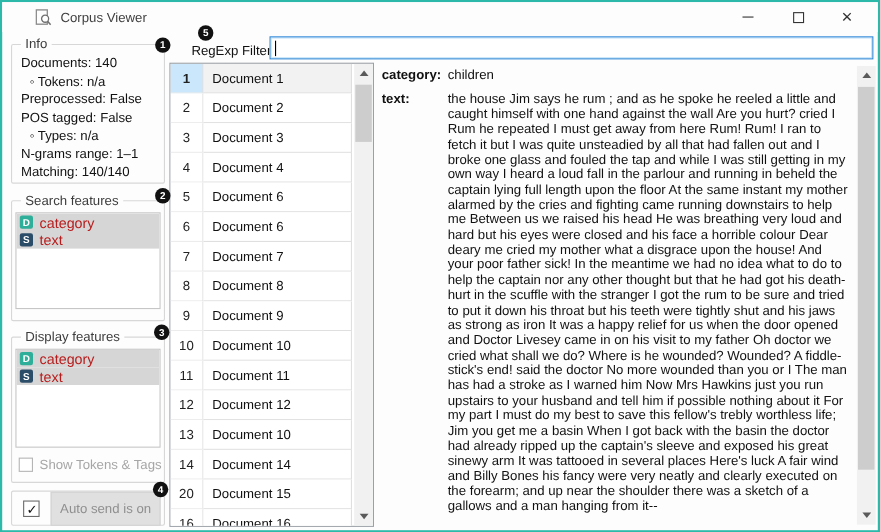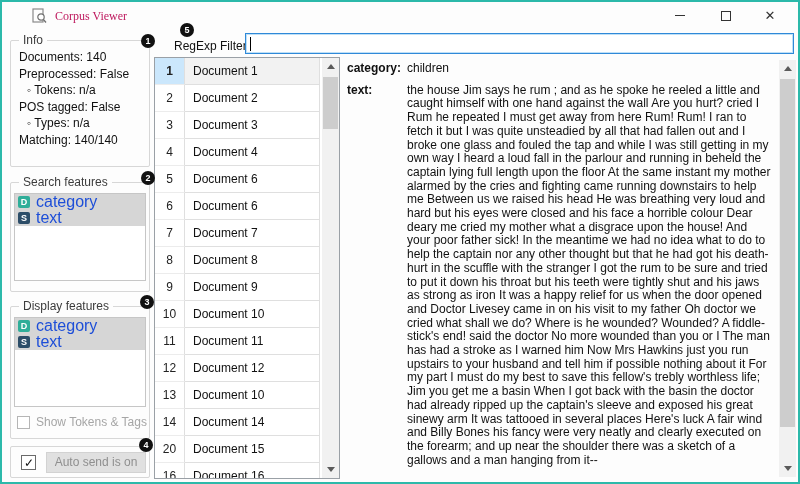--- a/index.html
+++ b/index.html
@@ -4,21 +4,21 @@
 <style>
   * { box-sizing: border-box; margin: 0; padding: 0; }
   html, body { width: 800px; height: 484px; overflow: hidden; }
   body { font-family: "Liberation Sans", sans-serif; font-size: 12px; color: #1a1a1a; background: #fff; }
 
   .window { position: relative; width: 800px; height: 484px; background: #fdfdfd; border: 2px solid #2cb9aa; }
 
   
   .titlebar { position: absolute; left: 0; top: 0; right: 0; height: 27px; background: #fdfdfd; }
   .title-icon { position: absolute; left: 30px; top: 6px; width: 15px; height: 16px; }
-  .title-text { position: absolute; left: 53px; top: 7px; font-size: 12px; color: #be185d; font-family: Liberation Serif, serif; }
+  .title-text { position: absolute; left: 53px; top: 7px; font-size: 12px; color: #404040; }
   .winbtn { position: absolute; top: 0; width: 44px; height: 27px; display: flex; align-items: center; justify-content: center; color: #333; }
   .btn-min { right: 96px; } .btn-max { right: 50px; } .btn-close { right: 6px; }
   .glyph-min { width: 10px; height: 0; border-top: 1px solid #333; display: block; }
   .glyph-max { width: 10px; height: 10px; border: 1px solid #333; display: block; }
   .glyph-close { font-size: 13px; line-height: 13px; color: #333; }
 
   
   .group { position: absolute; left: 8px; width: 140px; border: 1px solid #d7d7d7; border-radius: 2px; background: #fdfdfd; }
   .group-label { position: absolute; top: -8px; left: 8px; background: #fdfdfd; padding: 0 4px; color: #3c3c3c; font-size: 12px; }
   .g-info { top: 38px; height: 127px; padding-left: 28px; }
@@ -26,30 +26,30 @@
   .info-line { height: 16.5px; line-height: 16.5px; white-space: nowrap; color: #111; }
   .info-line.bullet { padding-left: 8px; }
 
   .g-search { top: 180px; height: 110px; }
   .g-display { top: 304px; height: 133px; }
   .featlist { position: absolute; left: 3px; top: 10px; width: 132px; height: 88px; background: #fff; border: 1px solid #c6c6c6; overflow: hidden; }
   .g-display .featlist { height: 90px; }
   .featrow { display: flex; align-items: center; height: 16px; padding-left: 3px; }
   .featrow.sel { background: #d6d6d6; }
   .feat-ic { width: 12px; height: 12px; border-radius: 2px; color: #fff; font-size: 9px; font-weight: bold; display: flex; align-items: center; justify-content: center; margin-right: 6px; flex: 0 0 12px; }
-  .feat-name { font-size: 16px; color: #1d4ed8; }
+  .feat-name { font-size: 13px; color: #b91c1c; }
 
   .cb-row { position: absolute; left: 6px; top: 108px; display: flex; align-items: center; }
   .cb-box { width: 13px; height: 13px; border: 1px solid #b5b5b5; background: #fff; margin-right: 6px; flex: 0 0 13px; }
   .cb-label-dis { color: #a6a6a6; font-size: 12px; }
 
   .autosend { position: absolute; left: 8px; top: 444px; width: 140px; height: 32px; border: 1px solid #d7d7d7; border-radius: 2px; display: flex; align-items: center; }
   .as-check { width: 15px; height: 15px; border: 1px solid #6a6a6a; background: #fff; margin-left: 10px; position: relative; flex: 0 0 15px; }
   .as-check .tick { position: absolute; left: 2px; top: 1px; font-size: 12px; color: #111; line-height: 12px; }
-  .as-btn { margin-left: 10px; width: 100px; height: 21px; background: #e0e0e0; border: 1px solid #d2d2d2; color: #8f8f8f; font-size: 12px; display: flex; align-items: center; justify-content: center; }
+  .as-btn { margin-left: 10px; width: 100px; height: 31px; background: #e0e0e0; border: 1px solid #d2d2d2; color: #8f8f8f; font-size: 12px; display: flex; align-items: center; justify-content: center; }
 
   
   .filter-label { position: absolute; left: 172px; top: 37px; font-size: 12px; color: #111; }
   .filter-input { position: absolute; left: 243px; top: 31px; width: 549px; height: 21px; background: #fff; border: 1px solid #2f89d8; box-shadow: inset 0 0 0 1px #bfe0f7; }
   .caret { position: absolute; left: 4px; top: 3px; width: 1px; height: 14px; background: #000; }
 
   
   .doclist { position: absolute; left: 152px; top: 55px; width: 186px; height: 422px; background: #fff; border: 1px solid #9aa0a6; overflow: hidden; }
   .docrows { position: absolute; left: 0; top: 0; width: 165px; }
   .docrow { display: flex; height: 27px; }
@@ -104,24 +104,25 @@
       </div>
     <div class="winbtn btn-close">
         <span class="glyph-close">✕</span>
       </div>
   </div>
 
   <div class="group g-info">
     <div class="group-label">Info</div>
     <div class="info-lines" id="info-lines">
         <div class="info-line">Documents: 140</div>
+        <div class="info-line bullet">◦ Tokens: n/a</div>
         <div class="info-line">Preprocessed: False</div>
-        <div class="info-line bullet">◦ Tokens: n/a</div>
         <div class="info-line">POS tagged: False</div>
         <div class="info-line bullet">◦ Types: n/a</div>
+        <div class="info-line">N-grams range: 1–1</div>
         <div class="info-line">Matching: 140/140</div>
       </div>
   </div>
 
   <div class="group g-search">
     <div class="group-label">Search features</div>
     <div class="featlist" id="search-list">
         <div class="featrow sel">
           <span class="feat-ic" style="background: rgb(47, 174, 153);">D</span>
           <span class="feat-name">category</span>

